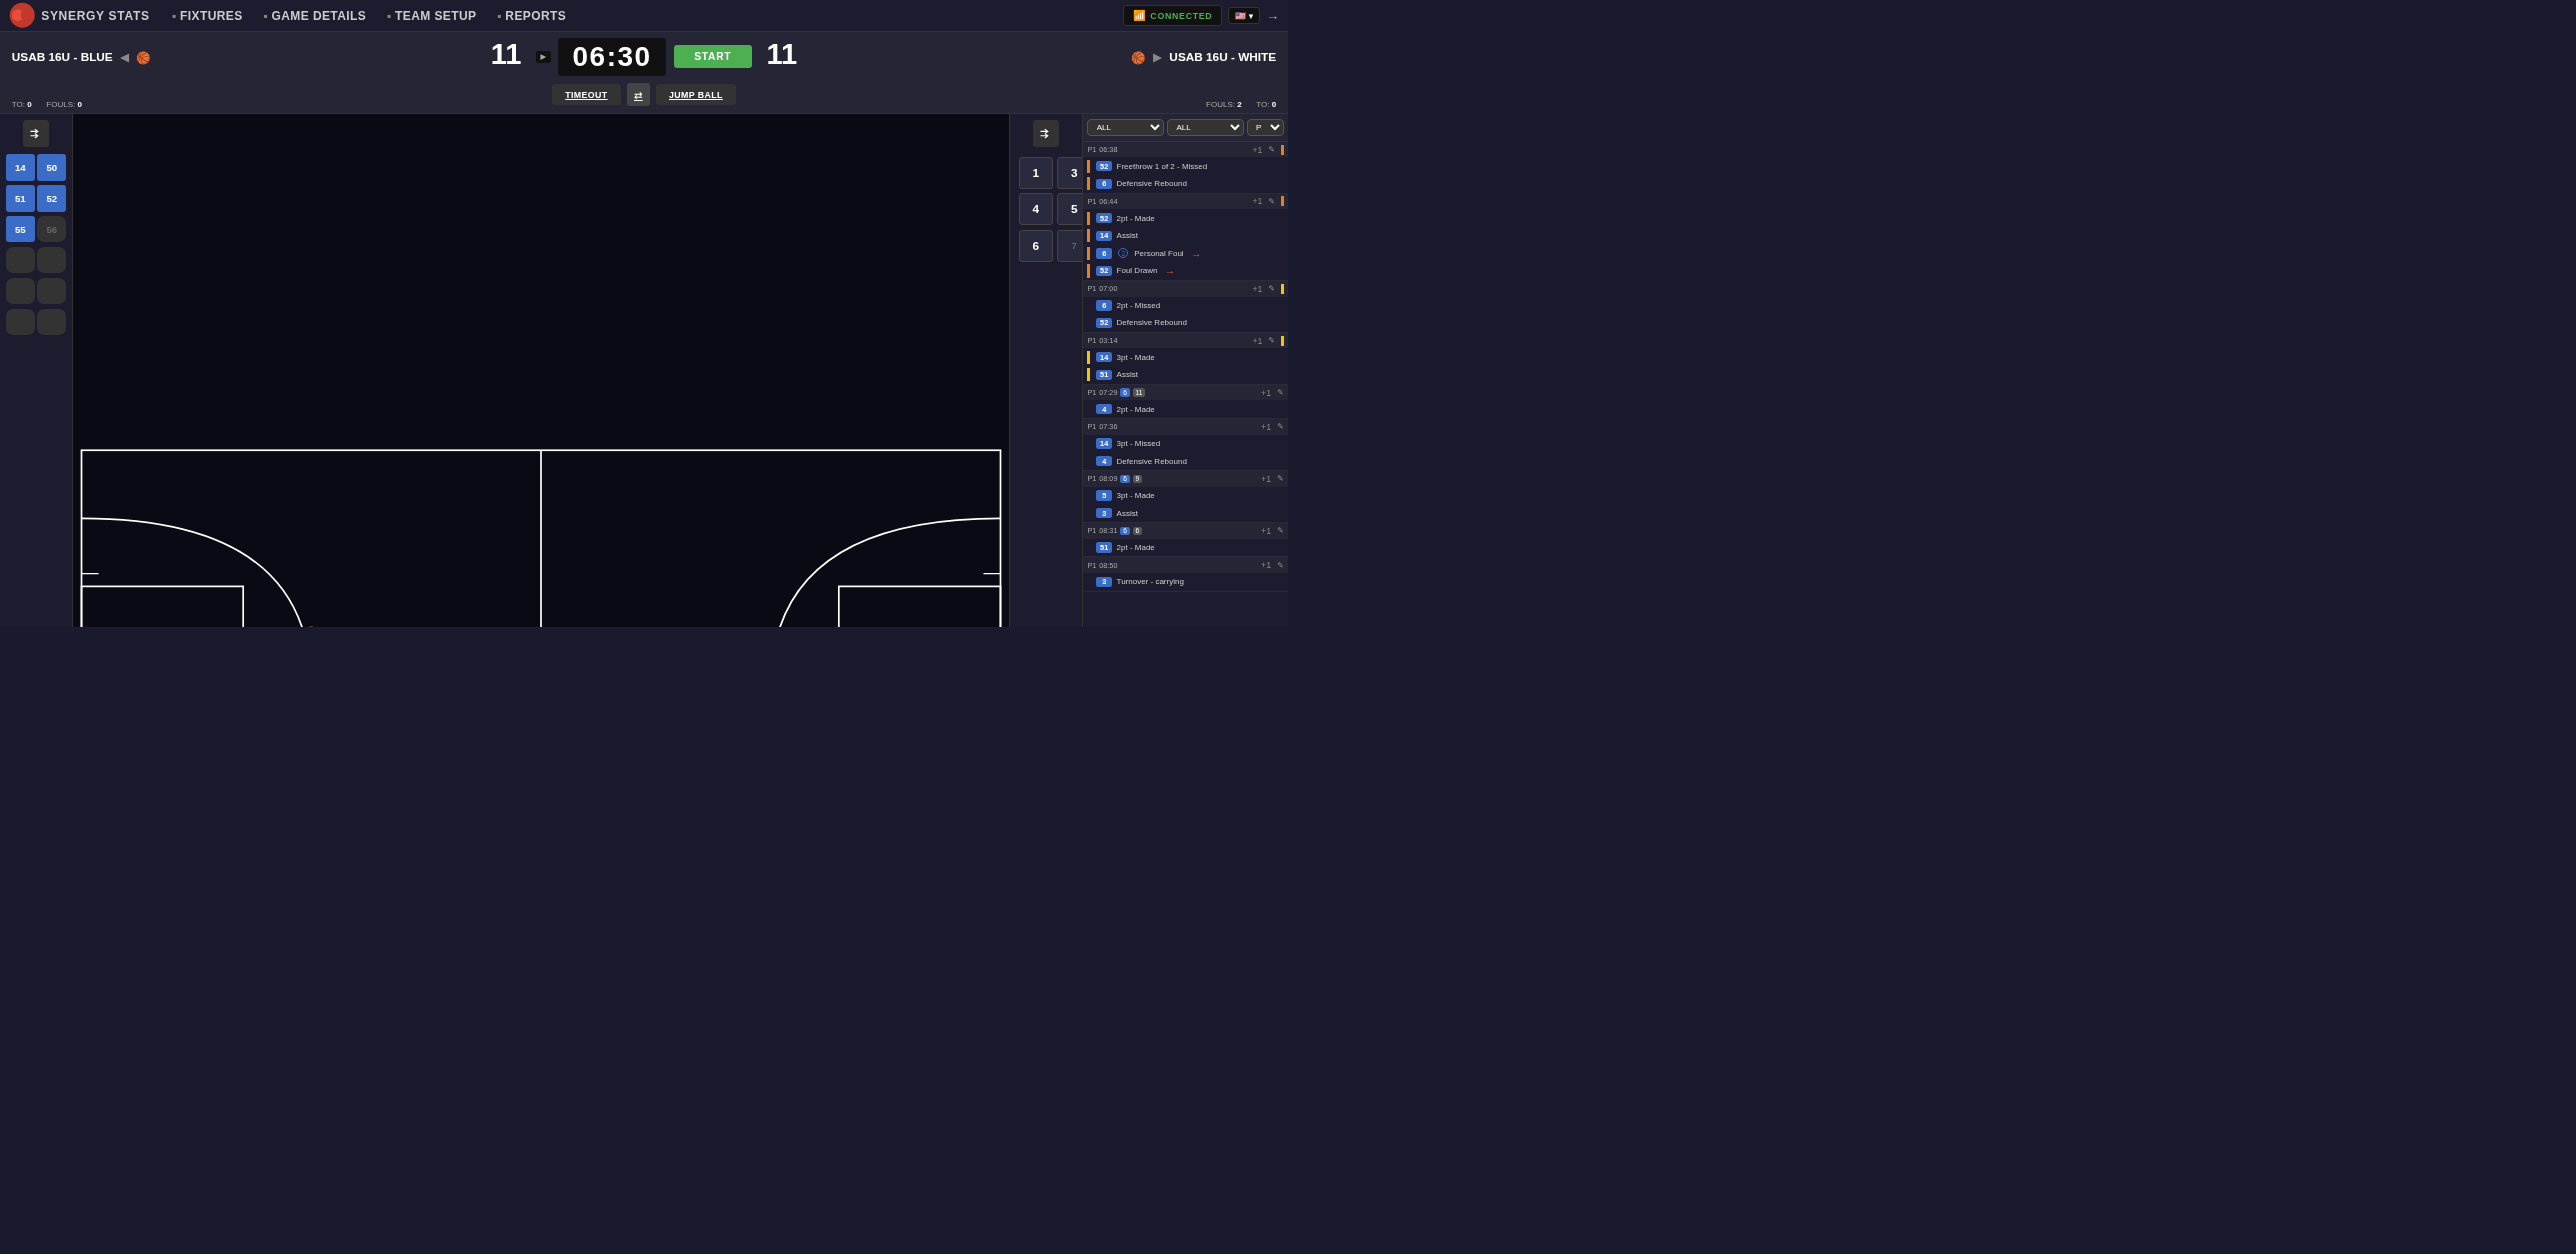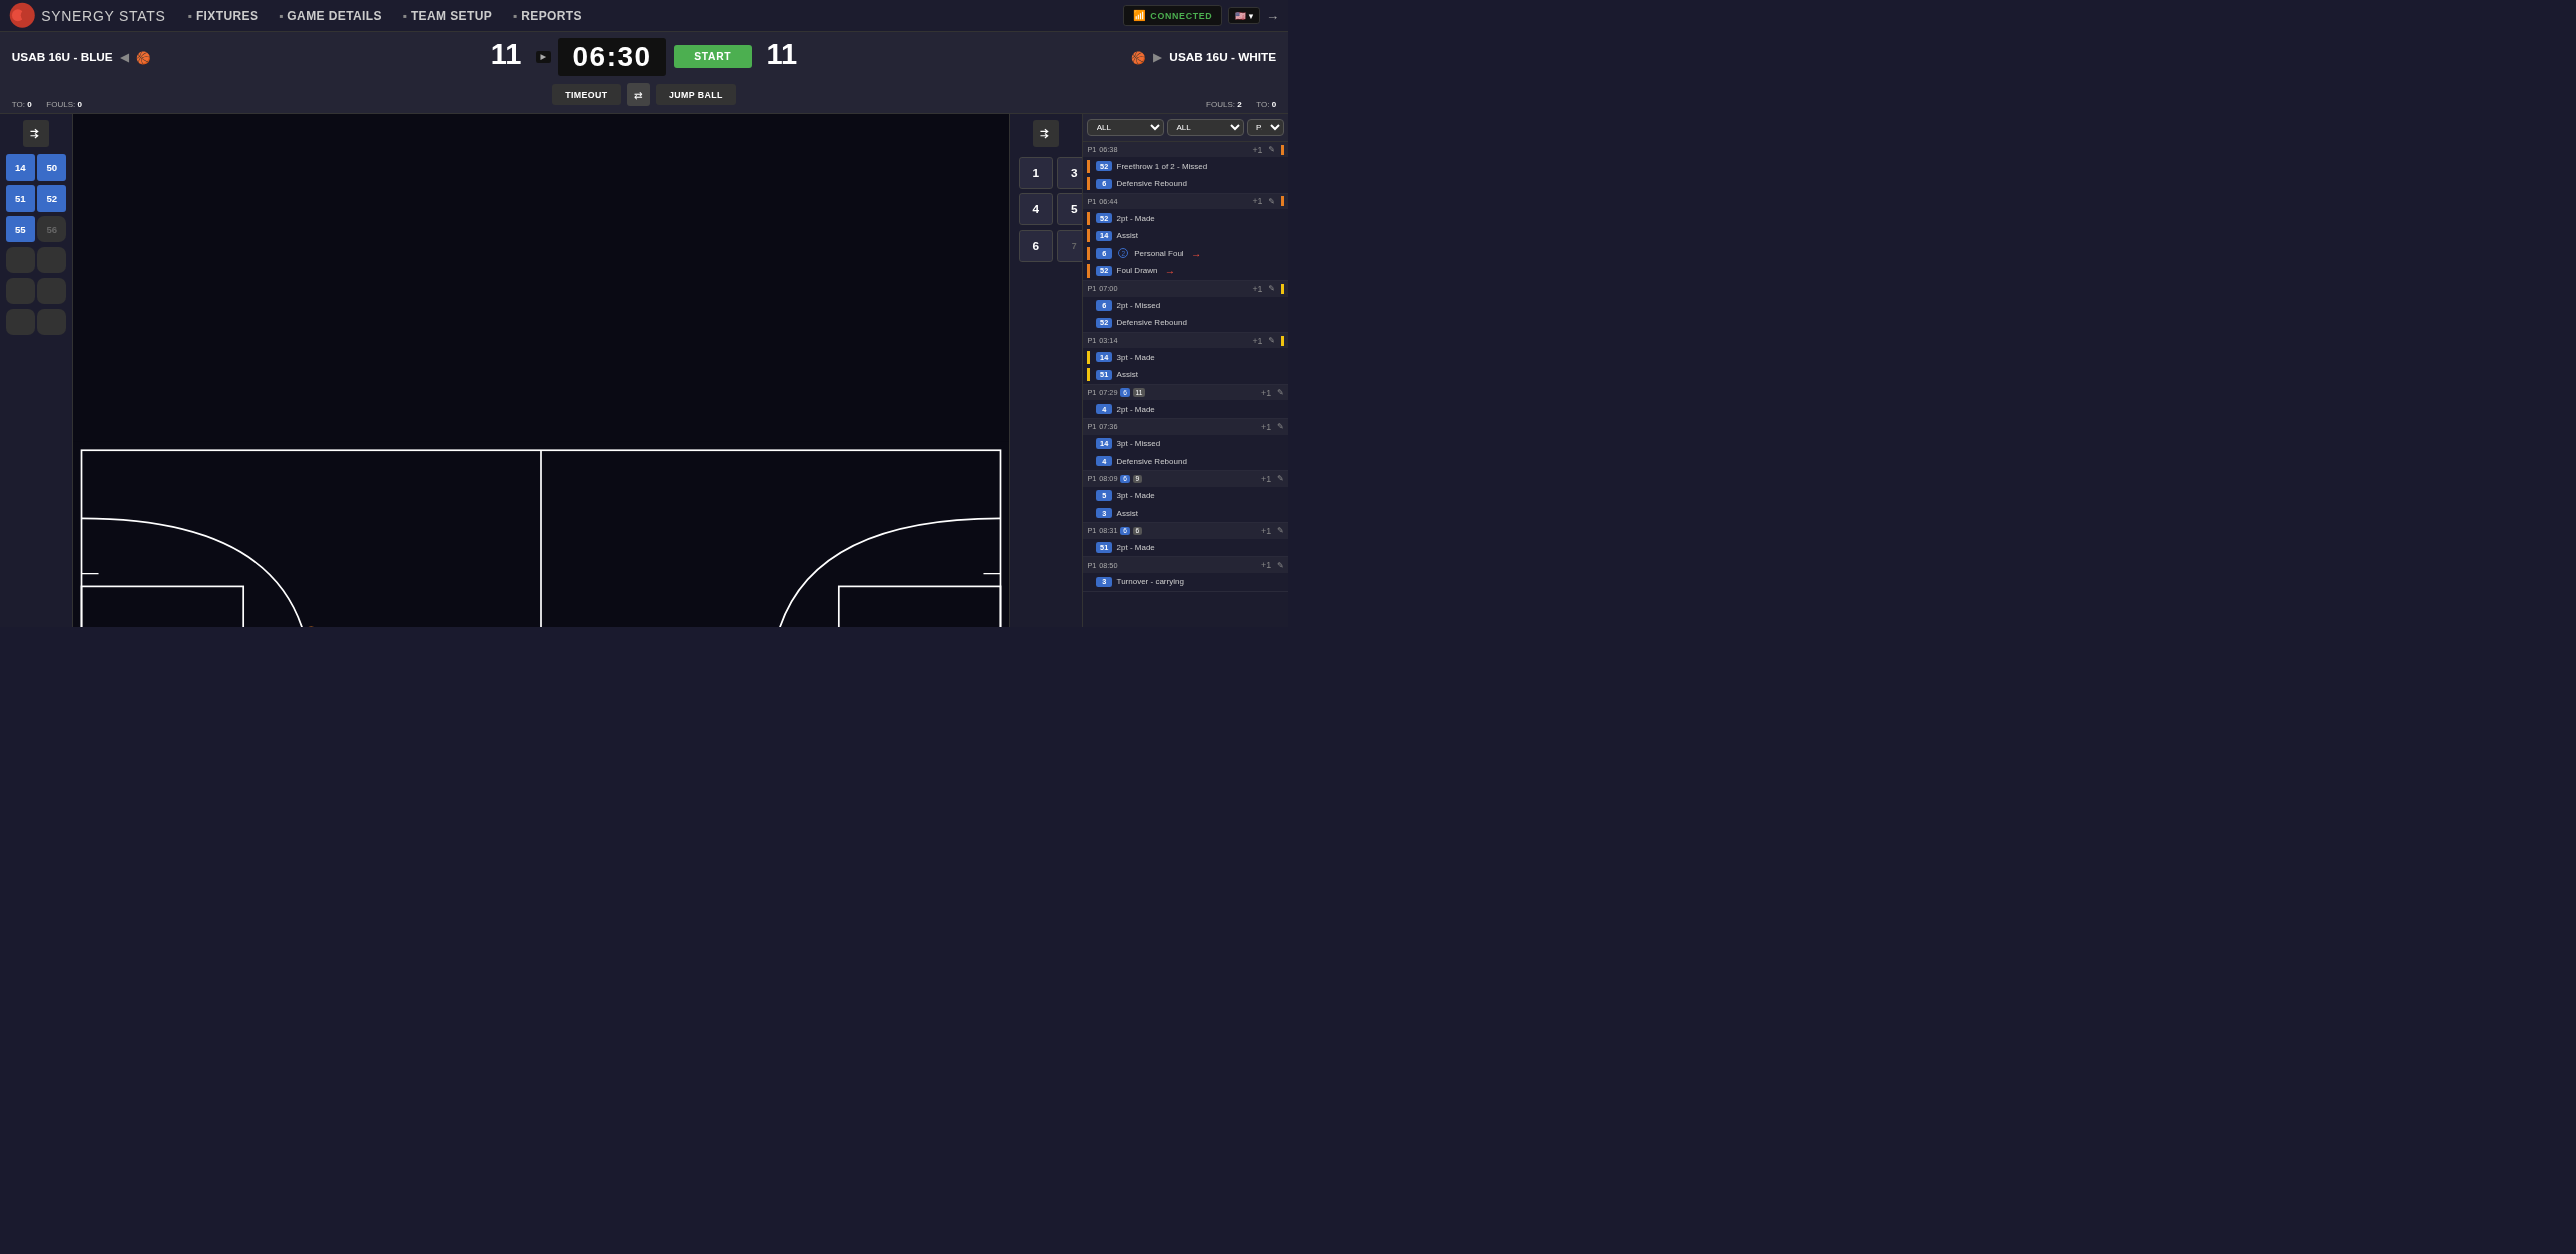--- a/index.html
+++ b/index.html
@@ -27,22 +27,22 @@
       align-items: center;
       margin-right: 11.8px;
     }
     .logo-icon {
       width: 26.5px;
       height: 26.5px;
       margin-right: 5.9px;
     }
     .logo-text {
       color: #ccc;
-      font-size: 14px;
-      font-weight: normal;
+      font-size: 12px;
+      font-weight: bold;
       letter-spacing: 0.7px;
     }
     .nav-item {
       color: #ccc;
       font-size: 12px;
       font-weight: bold;
       margin: 0 10.3px;
       letter-spacing: 0.4px;
       cursor: pointer;
       display: flex;
@@ -164,20 +164,21 @@
     .fouls-left { flex: 1; display: flex; gap: 14.7px; }
     .fouls-right { flex: 1; display: flex; justify-content: flex-end; gap: 14.7px; }
     .fouls-info { font-size: 8px; color: #aaa; margin-top: 20px; }
     .fouls-info span { color: #fff; font-weight: bold; }
     .center-btns {
       flex: 0 0 191px;
       display: flex;
       align-items: center;
       justify-content: center;
       gap: 5.9px;
+      text-decoration: underline;
     }
     .timeout-btn, .jumpball-btn {
       background: #333;
       border: none;
       color: #fff;
       padding: 5.1px 13.2px;
       border-radius: 2.9px;
       font-size: 8.8px;
       font-weight: bold;
       cursor: pointer;

